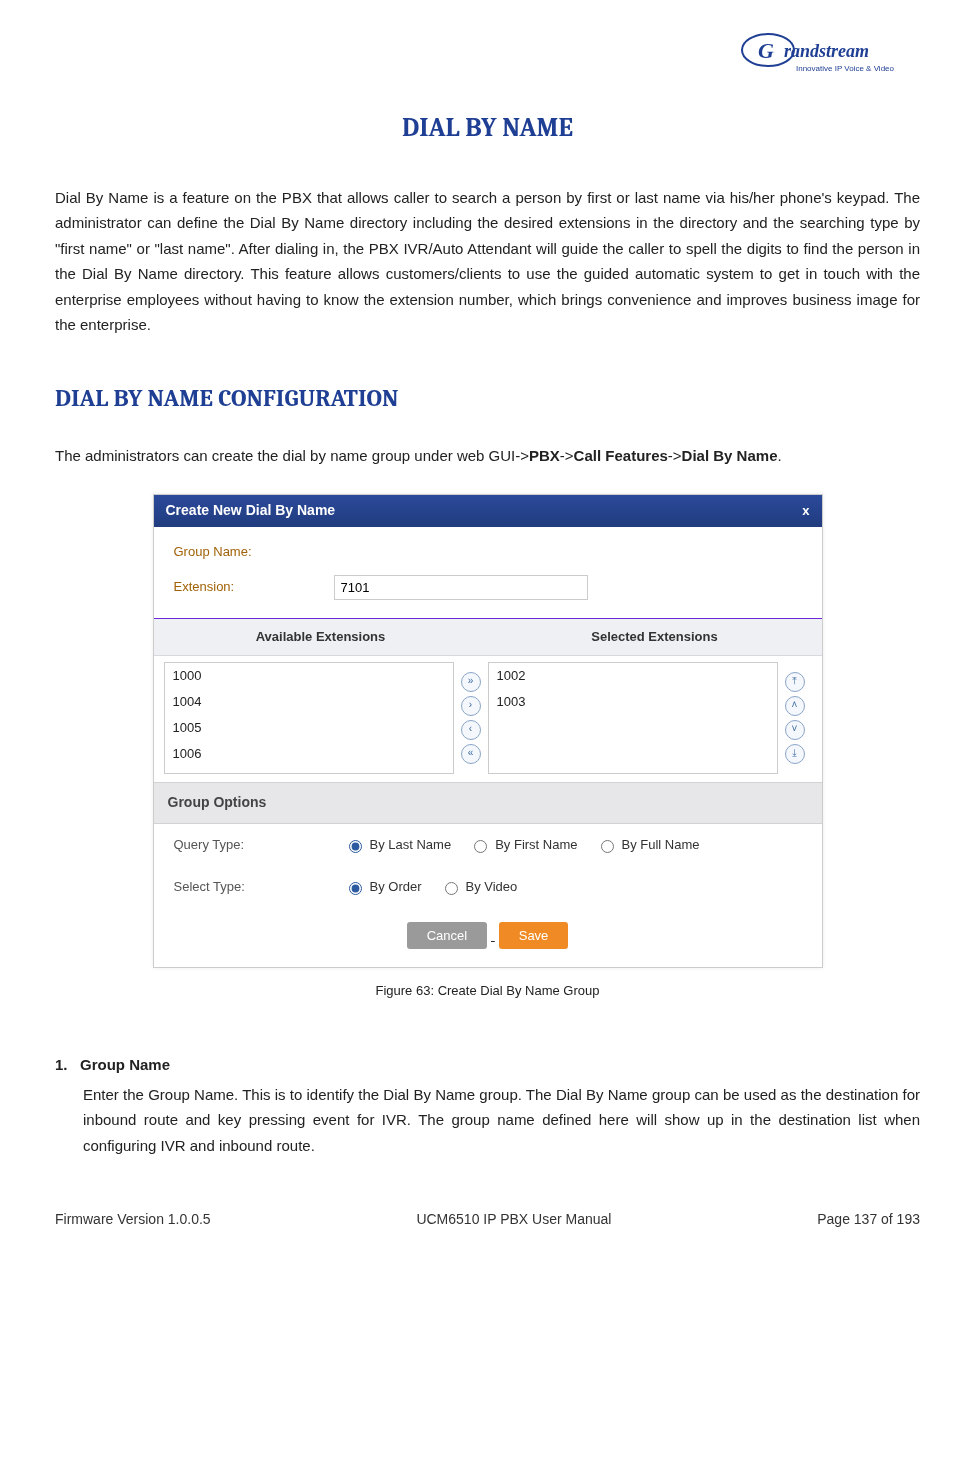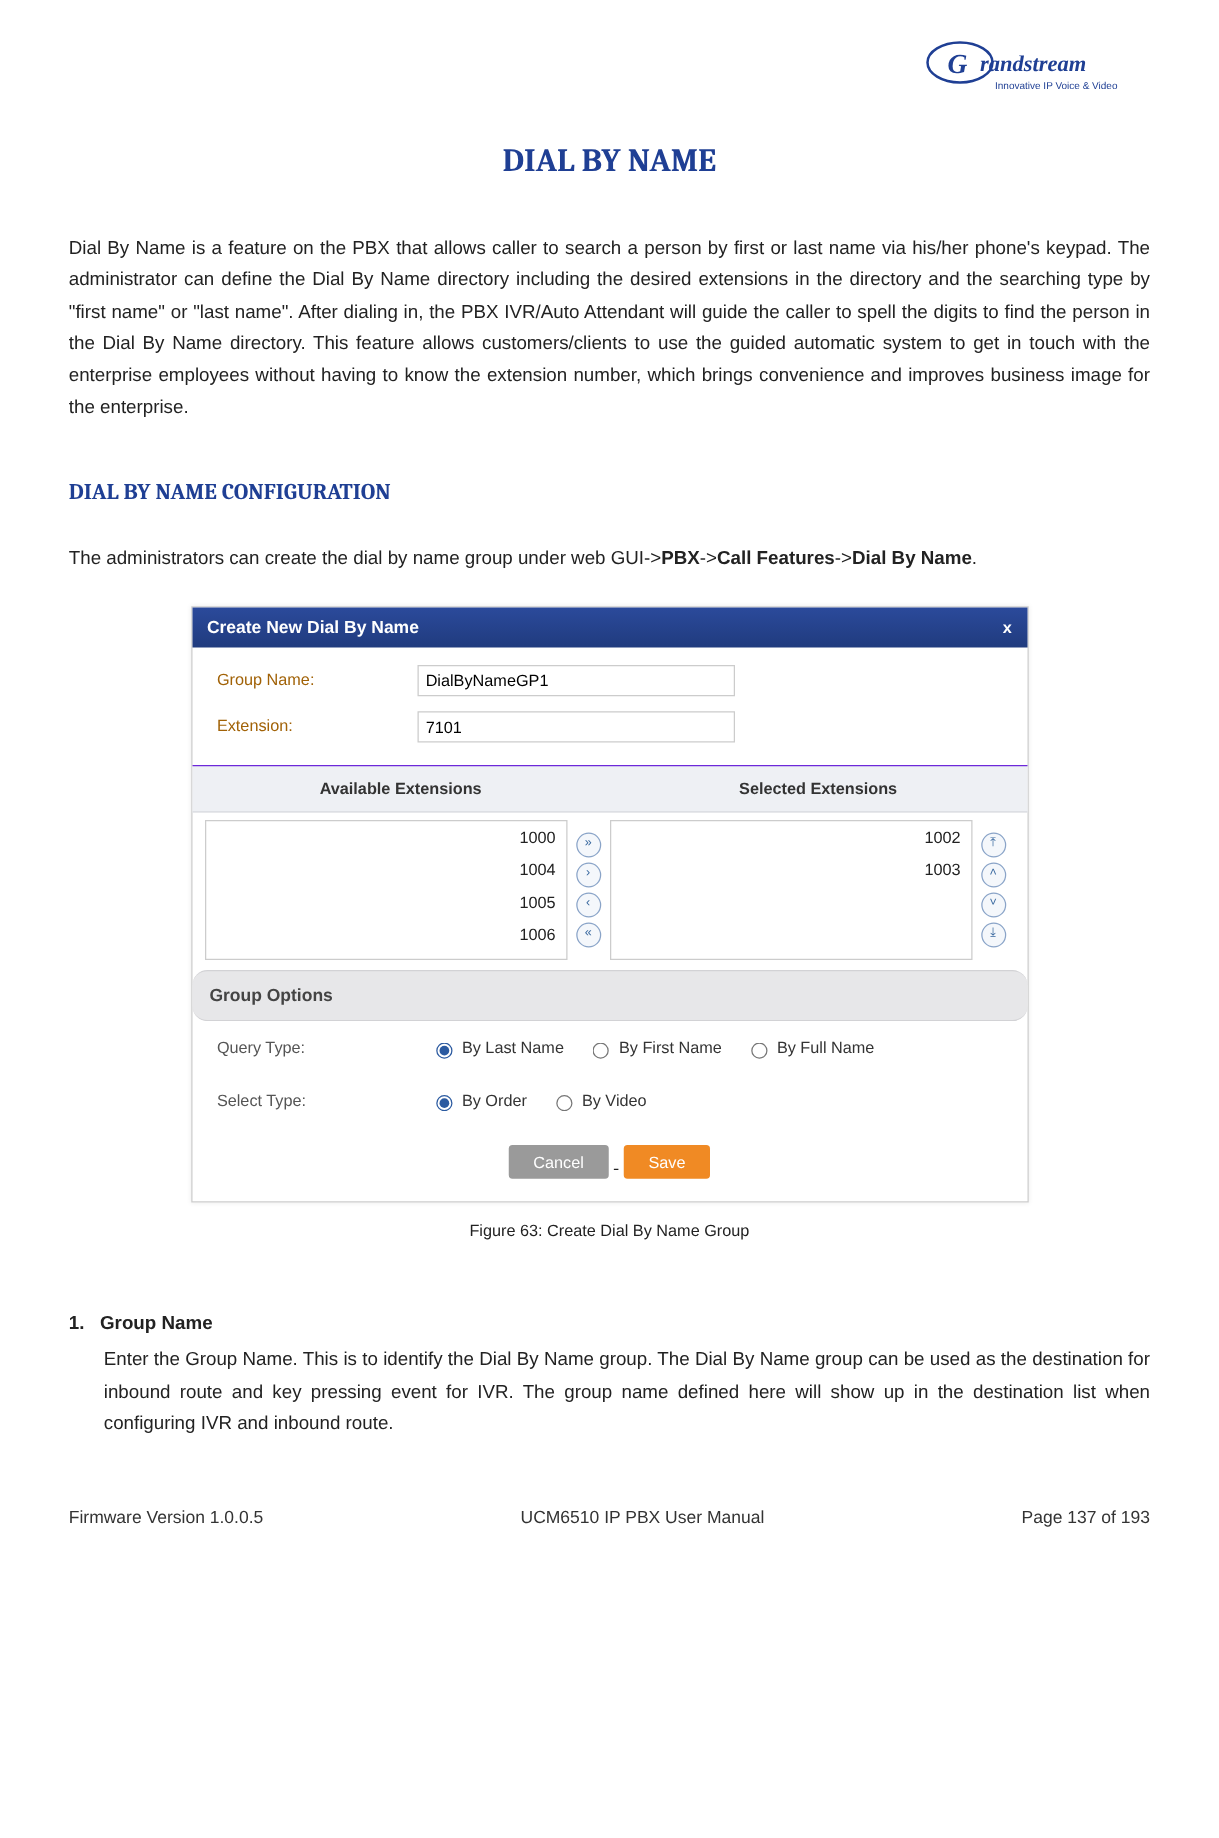--- a/index.html
+++ b/index.html
@@ -22,21 +22,21 @@
     font-family: Cambria, Georgia, serif;
     color: #1f3f94;
     font-size: 26px;
     text-align: center;
     font-weight: bold;
     margin: 20px 0 35px 0;
   }
   h2 {
     font-family: Cambria, Georgia, serif;
     color: #1f3f94;
-    font-size: 18px;
+    font-size: 24px;
     font-weight: bold;
     margin: 40px 0 25px 0;
   }
   .intro { text-align: justify; margin-bottom: 10px; }
   .config-text { text-align: justify; margin-bottom: 25px; }
   .bold { font-weight: bold; }
 
   
   .dialog-wrap { text-align: center; margin: 25px 0 10px 0; }
   .dialog {
@@ -85,21 +85,21 @@
     align-items: flex-start;
   }
   .ext-box {
     flex: 1;
     height: 110px;
     border: 1px solid #ccc;
     overflow-y: auto;
     font-size: 13px;
     background: #fff;
   }
-  .ext-box .item { padding: 2px 8px; text-align: right; }
+  .ext-box .item { padding: 2px 8px; }
   .ext-box .item.sel { background: #c9dbee; }
   .arrows {
     width: 34px;
     display: flex;
     flex-direction: column;
     align-items: center;
     justify-content: center;
     gap: 4px;
     padding-top: 10px;
   }
@@ -114,21 +114,20 @@
     background: #f4f7fb;
   }
   .group-opt-hdr {
     background: #e7e7e9;
     color: #444;
     font-weight: bold;
     padding: 8px 14px;
     border-top: 1px solid #d2d2d5;
     border-bottom: 1px solid #d2d2d5;
     font-size: 14px;
-    border-radius: 12px;
   }
   .opt-row { display: flex; align-items: center; padding: 10px 20px; font-size: 13px; color: #555; }
   .opt-row .lbl { width: 170px; }
   .opt-row label { margin-right: 18px; display: inline-flex; align-items: center; gap: 5px; color: #333; }
   .dlg-footer {
     text-align: center;
     padding: 14px 0 18px 0;
     text-decoration: underline;
   }
   .btn {
@@ -189,21 +188,20 @@
 <div class="dialog-wrap">
   <div class="dialog">
     <div class="dlg-title">
       <span>Create New Dial By Name</span>
       <span class="x">x</span>
     </div>
 
     <div class="dlg-body">
       <div class="frow">
         <span class="lbl">Group Name:</span>
-        <input type="text" value="DialByNameGP1" style="">
       </div>
       <div class="frow">
         <span class="lbl">Extension:</span>
         <input type="text" value="7101" style="">
       </div>
     </div>
 
     <div class="lists-header">
       <div>Available Extensions</div>
       <div>Selected Extensions</div>

